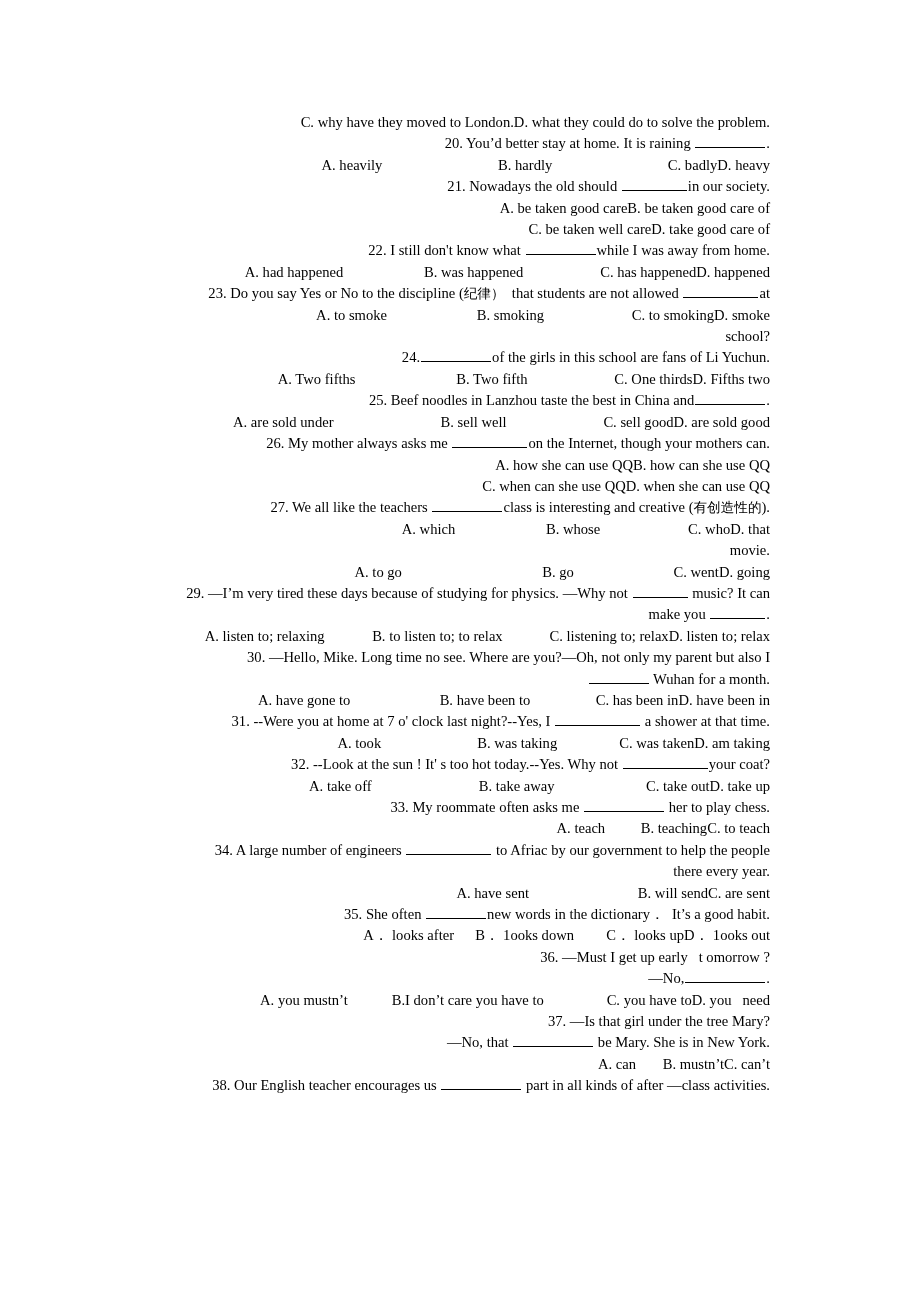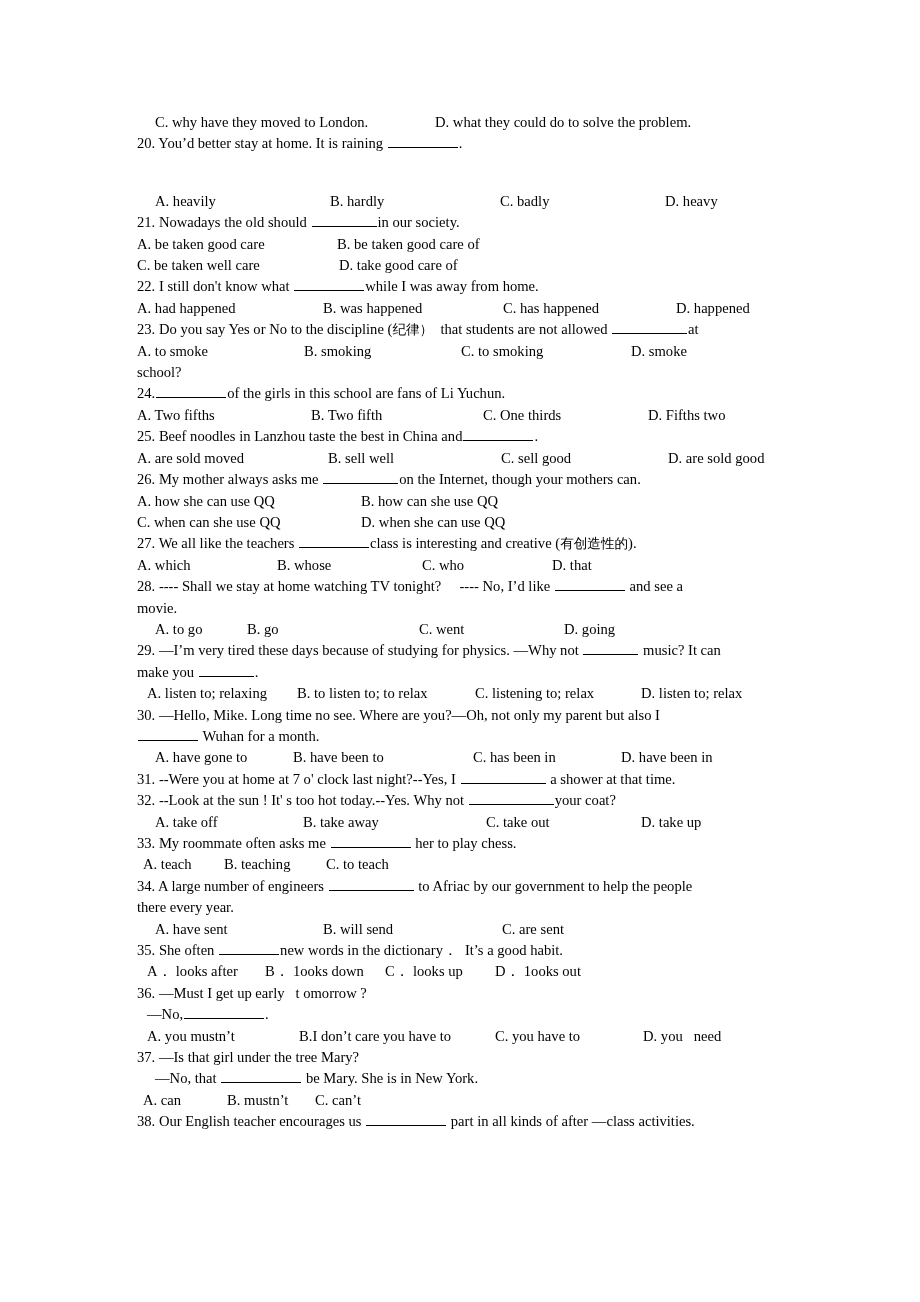--- a/index.html
+++ b/index.html
@@ -11,40 +11,40 @@
     color: #000000;
     -webkit-font-smoothing: antialiased;
   }
   .page {
     position: relative;
     width: 920px;
     height: 1302px;
     box-sizing: border-box;
     padding: 112px 150px 0 137px;
   }
-  .doc { font-size: 14.6px; line-height: 21.4px; }
+  .doc { font-size: 14.6px; line-height: 21.4px; text-align: right; }
 
   
   .line { white-space: pre; }
 
   
   .ind1 { padding-left: 18px; }
   .ind2 { padding-left: 10px; }
   .ind3 { padding-left: 6px; }
 
   
   .gap-above { }
 
   
   .opts { display: block; white-space: pre; }
   .opt { display: inline-block; vertical-align: baseline; }
 
   
   .w175 { width: 175px; }
-  .w170 { width: 170px; margin-top: 36px; }
+  .w170 { width: 170px; }
   .w165 { width: 165px; }
   .wauto { width: auto; }
 
   
   .blank {
     display: inline-block;
     border-bottom: 1px solid #000;
     vertical-align: baseline;
     height: 0.95em;
     margin: 0 1px;
@@ -78,42 +78,42 @@
     <div class="line opts"><span class="opt" style="width:186px">A. had happened</span><span class="opt" style="width:180px">B. was happened</span><span class="opt" style="width:173px">C. has happened</span><span class="opt wauto">D. happened</span></div>
 
     <div class="line"><span>23. Do you say Yes or No to the discipline (</span><span class="cjk">纪律）</span><span>  that students are not allowed </span><span class="blank b75"></span><span>at</span></div>
     <div class="line opts"><span class="opt" style="width:167px">A. to smoke</span><span class="opt" style="width:157px">B. smoking</span><span class="opt" style="width:170px">C. to smoking</span><span class="opt wauto">D. smoke</span></div>
     <div class="line">school?</div>
 
     <div class="line"><span>24.</span><span class="blank b70"></span><span>of the girls in this school are fans of Li Yuchun.</span></div>
     <div class="line opts"><span class="opt" style="width:174px">A. Two fifths</span><span class="opt" style="width:172px">B. Two fifth</span><span class="opt" style="width:165px">C. One thirds</span><span class="opt wauto">D. Fifths two</span></div>
 
     <div class="line"><span>25. Beef noodles in Lanzhou taste the best in China and</span><span class="blank b70"></span><span>.</span></div>
-    <div class="line opts"><span class="opt" style="width:191px">A. are sold moved</span><span class="opt" style="width:173px">B. sell well</span><span class="opt" style="width:167px">C. sell good</span><span class="opt wauto">D. are sold good</span></div>
+    <div class="line opts"><span class="opt" style="width:191px">A. are sold under</span><span class="opt" style="width:173px">B. sell well</span><span class="opt" style="width:167px">C. sell good</span><span class="opt wauto">D. are sold good</span></div>
 
     <div class="line"><span>26. My mother always asks me </span><span class="blank b75"></span><span>on the Internet, though your mothers can.</span></div>
     <div class="line opts"><span class="opt" style="width:224px">A. how she can use QQ</span><span class="opt wauto">B. how can she use QQ</span></div>
     <div class="line opts"><span class="opt" style="width:224px">C. when can she use QQ</span><span class="opt wauto">D. when she can use QQ</span></div>
 
     <div class="line"><span>27. We all like the teachers </span><span class="blank b70"></span><span>class is interesting and creative (</span><span class="cjk">有创造性的</span><span>).</span></div>
     <div class="line opts"><span class="opt" style="width:140px">A. which</span><span class="opt" style="width:145px">B. whose</span><span class="opt" style="width:130px">C. who</span><span class="opt wauto">D. that</span></div>
 
-    <div class="line"><span>28. ---- Shall we stay at home watching TV tonight?     ---- No, I’d like </span><span class="blank b70"></span><span> and see a</span></div>
     <div class="line">movie.</div>
     <div class="line opts ind1"><span class="opt" style="width:92px">A. to go</span><span class="opt" style="width:172px">B. go</span><span class="opt" style="width:145px">C. went</span><span class="opt wauto">D. going</span></div>
 
     <div class="line"><span>29. —I’m very tired these days because of studying for physics. —Why not </span><span class="blank b55"></span><span> music? It can</span></div>
     <div class="line"><span>make you </span><span class="blank b55"></span><span>.</span></div>
     <div class="line opts ind2"><span class="opt" style="width:150px">A. listen to; relaxing</span><span class="opt" style="width:178px">B. to listen to; to relax</span><span class="opt" style="width:166px">C. listening to; relax</span><span class="opt wauto">D. listen to; relax</span></div>
 
     <div class="line">30. —Hello, Mike. Long time no see. Where are you?—Oh, not only my parent but also I</div>
     <div class="line"><span class="blank b60"></span><span> Wuhan for a month.</span></div>
     <div class="line opts ind1"><span class="opt" style="width:138px">A. have gone to</span><span class="opt" style="width:180px">B. have been to</span><span class="opt" style="width:148px">C. has been in</span><span class="opt wauto">D. have been in</span></div>
 
     <div class="line"><span>31. --Were you at home at 7 o' clock last night?--Yes, I </span><span class="blank b85"></span><span> a shower at that time.</span></div>
+    <div class="line opts ind1"><span class="opt" style="width:145px">A. took</span><span class="opt" style="width:176px">B. was taking</span><span class="opt" style="width:137px">C. was taken</span><span class="opt wauto">D. am taking</span></div>
 
     <div class="line"><span>32. --Look at the sun ! It' s too hot today.--Yes. Why not </span><span class="blank b85"></span><span>your coat?</span></div>
     <div class="line opts ind1"><span class="opt" style="width:148px">A. take off</span><span class="opt" style="width:183px">B. take away</span><span class="opt" style="width:155px">C. take out</span><span class="opt wauto">D. take up</span></div>
 
     <div class="line"><span>33. My roommate often asks me </span><span class="blank b80"></span><span> her to play chess.</span></div>
     <div class="line opts ind3"><span class="opt" style="width:81px">A. teach</span><span class="opt" style="width:102px">B. teaching</span><span class="opt wauto">C. to teach</span></div>
 
     <div class="line"><span>34. A large number of engineers </span><span class="blank b85"></span><span> to Afriac by our government to help the people</span></div>
     <div class="line">there every year.</div>
     <div class="line opts ind1"><span class="opt" style="width:168px">A. have sent</span><span class="opt" style="width:179px">B. will send</span><span class="opt wauto">C. are sent</span></div>

